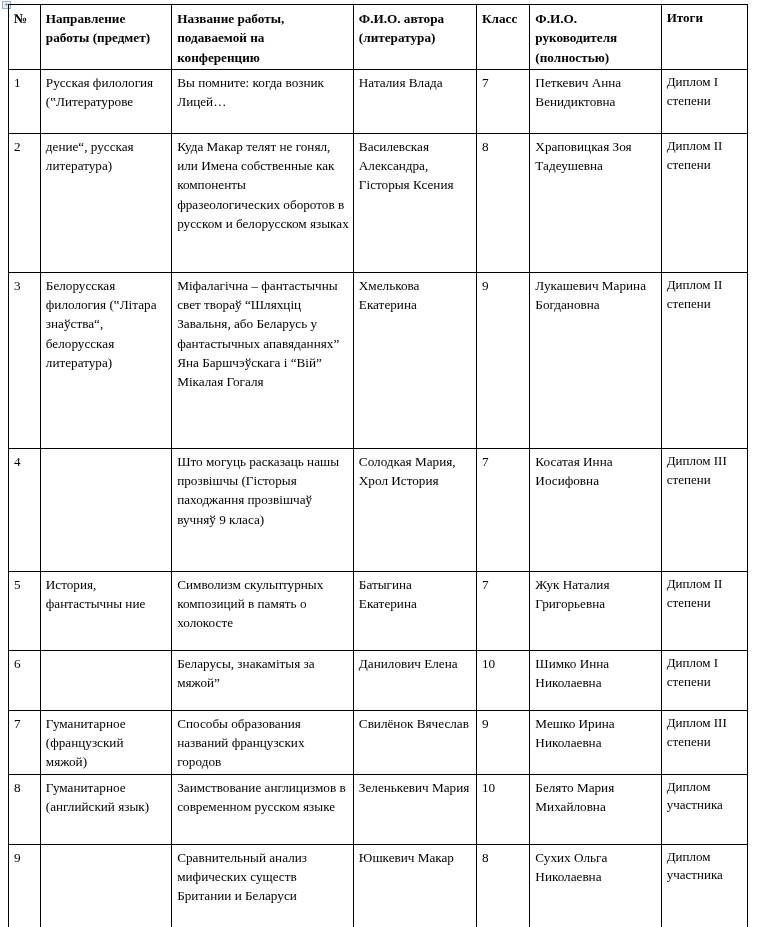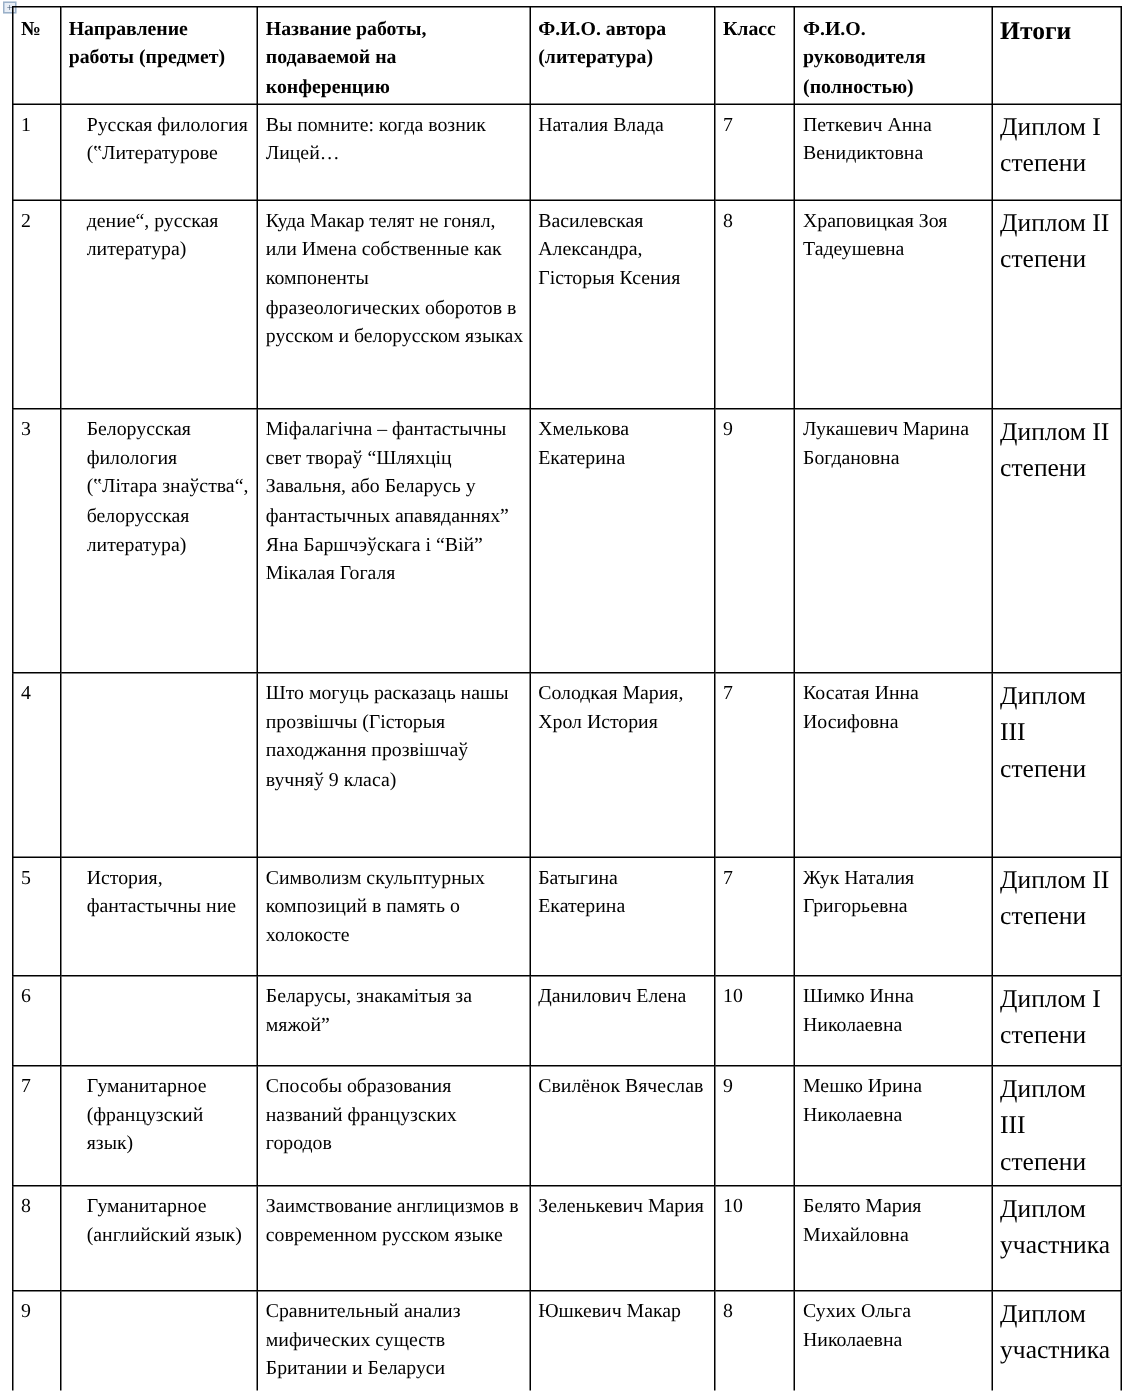--- a/index.html
+++ b/index.html
@@ -62,29 +62,29 @@
   col.c-title   { width: 177px; }
   col.c-author  { width: 120px; }
   col.c-class   { width: 52px; }
   col.c-super   { width: 128px; }
   col.c-result  { width: 84px; }
 
   td.num, th.num { text-align: left; }
   td.result, th.result {
     text-align: center;
     font-weight: bold;
-    font-size: 17px;
+    font-size: 13px;
     padding-left: 2px;
     padding-right: 2px;
     line-height: 1.45;
     margin-top: 24px;
   }
   th.num { vertical-align: middle; }
   .cell-text { white-space: pre-line; }
-  td.field .cell-text { display: block; margin-left: 12px; }
+  td.field .cell-text { display: block; }
 </style>
 </head>
 <body>
 
 <div class="page">
 
   <div class="scroll-nub">+</div>
 
   <table class="conf">
     <colgroup>
@@ -170,21 +170,21 @@
           </td>
           <td><span class="cell-text">Беларусы, знакамітыя за мяжой”</span></td>
           <td><span class="cell-text">Данилович Елена</span></td>
           <td><span class="cell-text">10</span></td>
           <td><span class="cell-text">Шимко Инна Николаевна</span></td>
           <td class="result"><span class="cell-text">Диплом I степени</span></td>
         </tr>
         <tr style="height: 60px;">
           <td class="num"><span class="cell-text">7</span></td>
           <td class="field">
-            <span class="cell-text">Гуманитарное (французский язык)</span>
+            <span class="cell-text">Гуманитарное (французский мяжой)</span>
           </td>
           <td><span class="cell-text">Способы образования названий французских городов</span></td>
           <td><span class="cell-text">Свилёнок Вячеслав</span></td>
           <td><span class="cell-text">9</span></td>
           <td><span class="cell-text">Мешко Ирина Николаевна</span></td>
           <td class="result"><span class="cell-text">Диплом III степени</span></td>
         </tr>
         <tr style="height: 70px;">
           <td class="num"><span class="cell-text">8</span></td>
           <td class="field">

